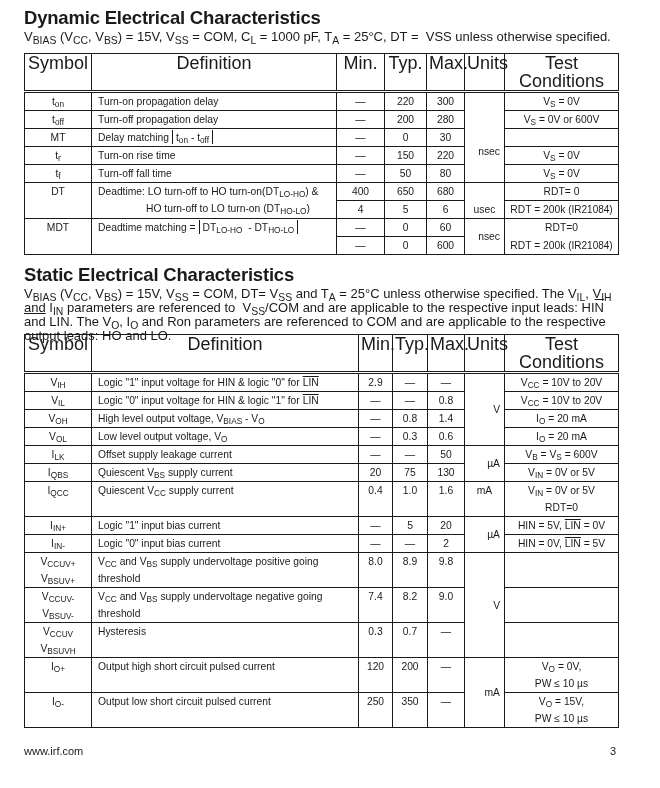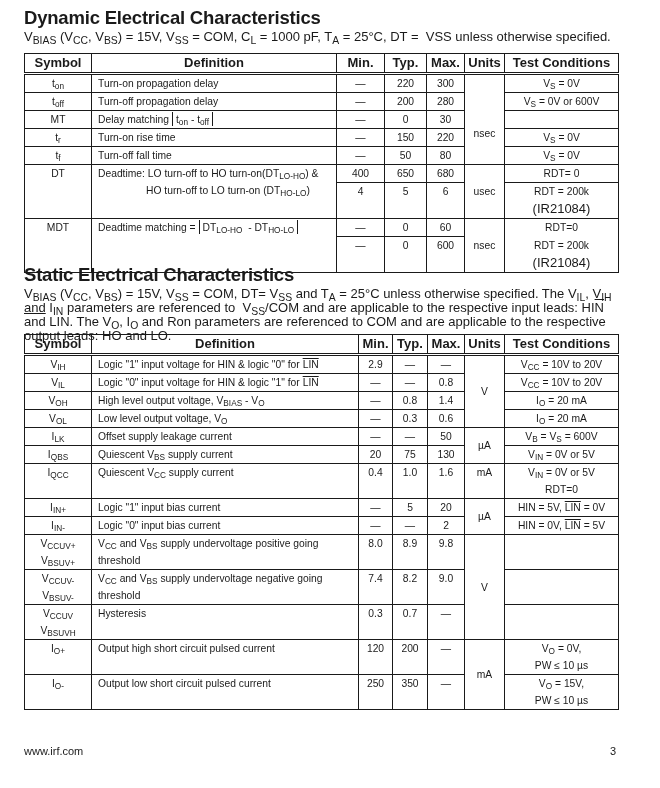--- a/index.html
+++ b/index.html
@@ -4,26 +4,26 @@
 <style>
   html, body { margin: 0; padding: 0; background: #ffffff; }
   body { width: 660px; height: 788px; position: relative; overflow: hidden;
          font-family: "Liberation Sans", sans-serif; color: #1a1a1a; }
   .h1 { position: absolute; left: 24px; font-size: 18.5px; font-weight: bold; letter-spacing: -0.2px; text-align: right; }
   .cond { position: absolute; left: 24px; font-size: 13px; line-height: 14px; width: 600px; }
   sub { font-size: 0.8em; vertical-align: -0.25em; line-height: 0; }
   .ov { text-decoration: overline; }
   table { position: absolute; left: 24px; border-collapse: collapse; width: 594px; table-layout: fixed; }
   td, th { border: 1px solid #1a1a1a; font-size: 10.3px; padding: 0 4px; vertical-align: top; line-height: 17px; }
-  th { font-size: 13px; font-weight: bold; line-height: 18px; border-bottom: 3px double #1a1a1a; padding: 0 2px; }
+  th { font-size: 18px; font-weight: normal; line-height: 18px; border-bottom: 3px double #1a1a1a; padding: 0 2px; }
   td.c { text-align: center; }
-  td.mid { vertical-align: middle; text-align: center; }
+  td.mid { vertical-align: middle; text-align: right; }
   td.def { padding-left: 6px; }
   .bar { display: inline-block; border-left: 1.2px solid #1a1a1a; height: 14px; vertical-align: -3px; margin: 0 3px; }
-  .small { font-size: 13px; }
+  .small { font-size: 10px; }
   .indent { padding-left: 48px; }
   .footer { position: absolute; top: 745px; font-size: 11px; }
   .ln { display:block; }
 </style>
 </head>
 <body>
 
 <div class="h1" style="top:7px;">Dynamic Electrical Characteristics</div>
 <div class="cond" style="top:30px;">V<sub>BIAS</sub> (V<sub>CC</sub>, V<sub>BS</sub>) = 15V, V<sub>SS</sub> = COM, C<sub>L</sub> = 1000 pF, T<sub>A</sub> = 25°C, DT =&nbsp; VSS unless otherwise specified.</div>
 

